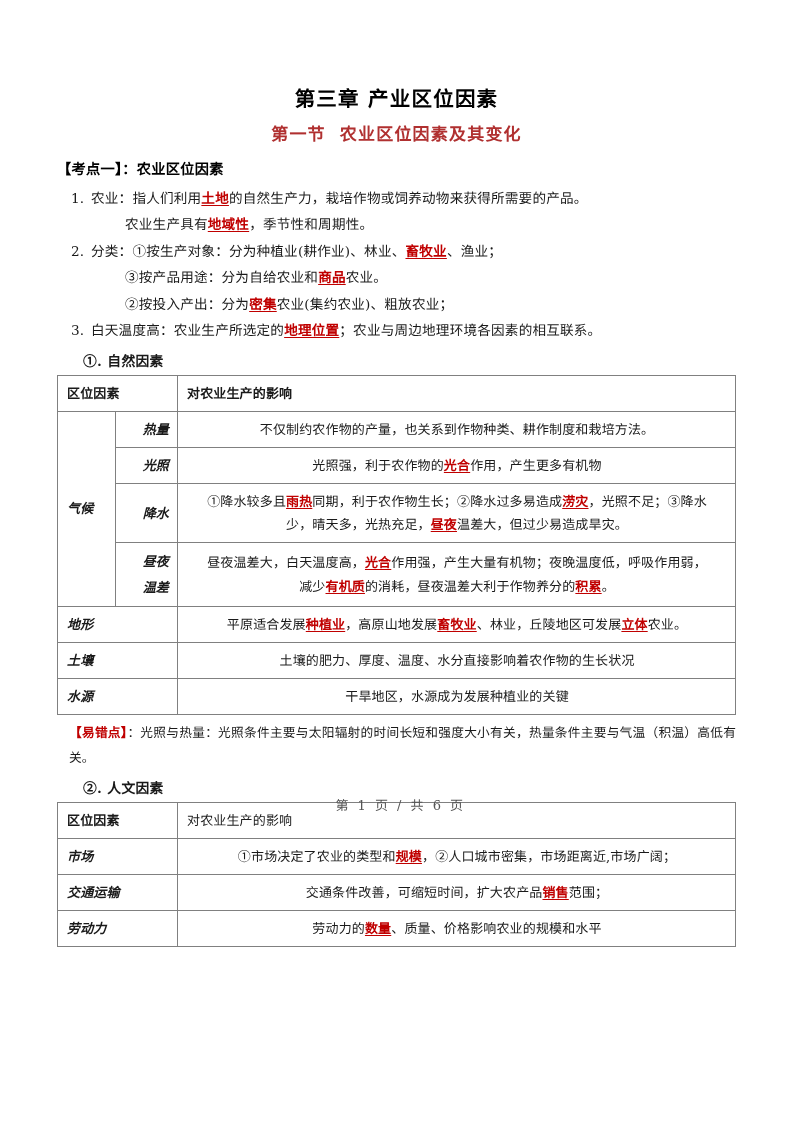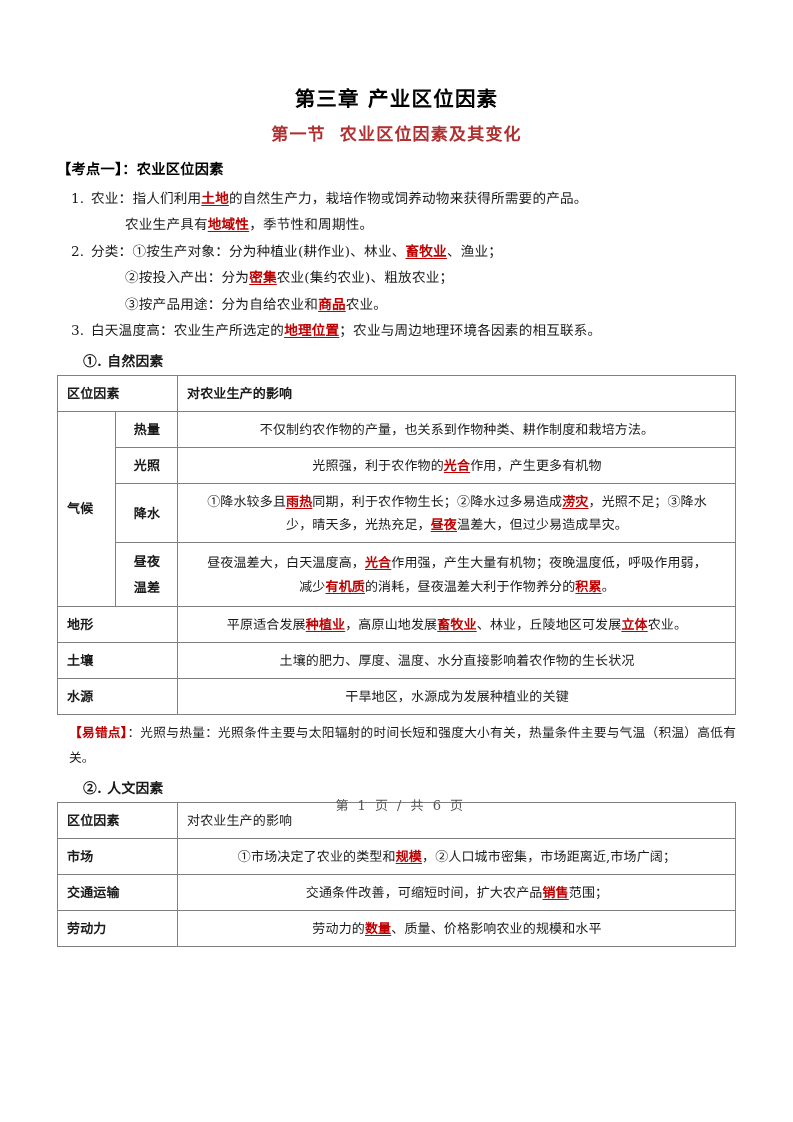--- a/index.html
+++ b/index.html
@@ -100,27 +100,29 @@
     line-height: 1.78;
     vertical-align: middle;
     letter-spacing: .15px;
   }
   td.k {
     font-weight: bold;
     font-size: 13.6px;
     text-align: left;
     padding-left: 12px;
     white-space: nowrap;
+    font-style: italic;
   }
   td.k-sub {
     font-weight: bold;
     font-size: 13.4px;
-    text-align: center;
+    text-align: right;
     padding-left: 4px;
     padding-right: 4px;
+    font-style: italic;
   }
   td.k-head {
     font-weight: bold;
     font-size: 13.6px;
     padding-left: 12px;
   }
   td.v-head { font-weight: bold; font-size: 13.6px; }
   td.v { text-align: center; }
   .two-line { line-height: 1.95; }
 
@@ -157,22 +159,22 @@
   <h2 class="section-title">
     <span class="sec-no">第一节</span><span>农业区位因素及其变化</span>
   </h2>
 
   <div class="kaodian">【考点一】：农业区位因素</div>
 
   <div id="points-host">
       <p class="num-item"><span class="idx">1.</span><span>农业：</span><span>指人们利用</span><span class="hl">土地</span><span>的自然生产力，栽培作物或饲养动物来获得所需要的产品。</span></p>
       <p class="sub-line"><span>农业生产具有</span><span class="hl">地域性</span><span>，季节性和周期性。</span></p>
       <p class="num-item"><span class="idx">2.</span><span>分类：</span><span>①按生产对象：分为种植业(耕作业)、林业、</span><span class="hl">畜牧业</span><span>、渔业；</span></p>
+      <p class="sub-line"><span>③按产品用途：分为自给农业和</span><span class="hl">商品</span><span>农业。</span></p>
       <p class="sub-line"><span>②按投入产出：分为</span><span class="hl">密集</span><span>农业(集约农业)、粗放农业；</span></p>
-      <p class="sub-line"><span>③按产品用途：分为自给农业和</span><span class="hl">商品</span><span>农业。</span></p>
       <p class="num-item"><span class="idx">3.</span><span>白天温度高：</span><span>农业生产所选定的</span><span class="hl">地理位置</span><span>；农业与周边地理环境各因素的相互联系。</span></p>
     </div>
 
   <div class="subsec">①. 自然因素</div>
 
   <table class="fact">
     <colgroup>
         <col style="width:58px">
         <col style="width:62px">
         <col style="width:558px">

